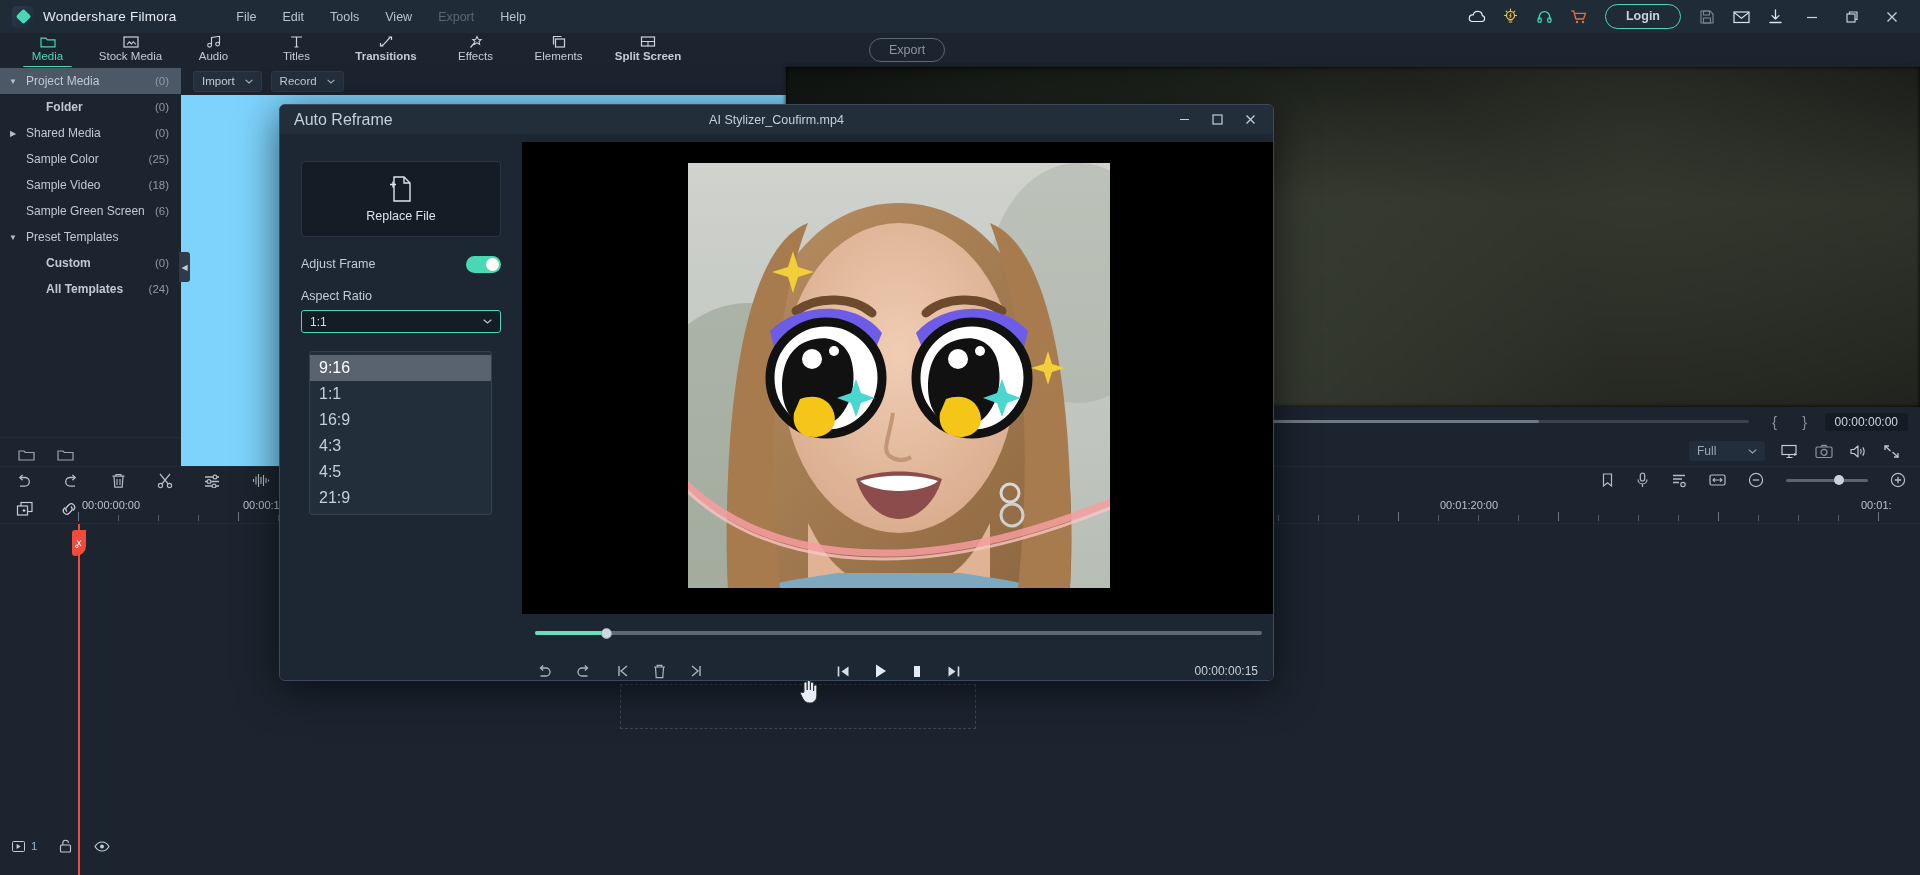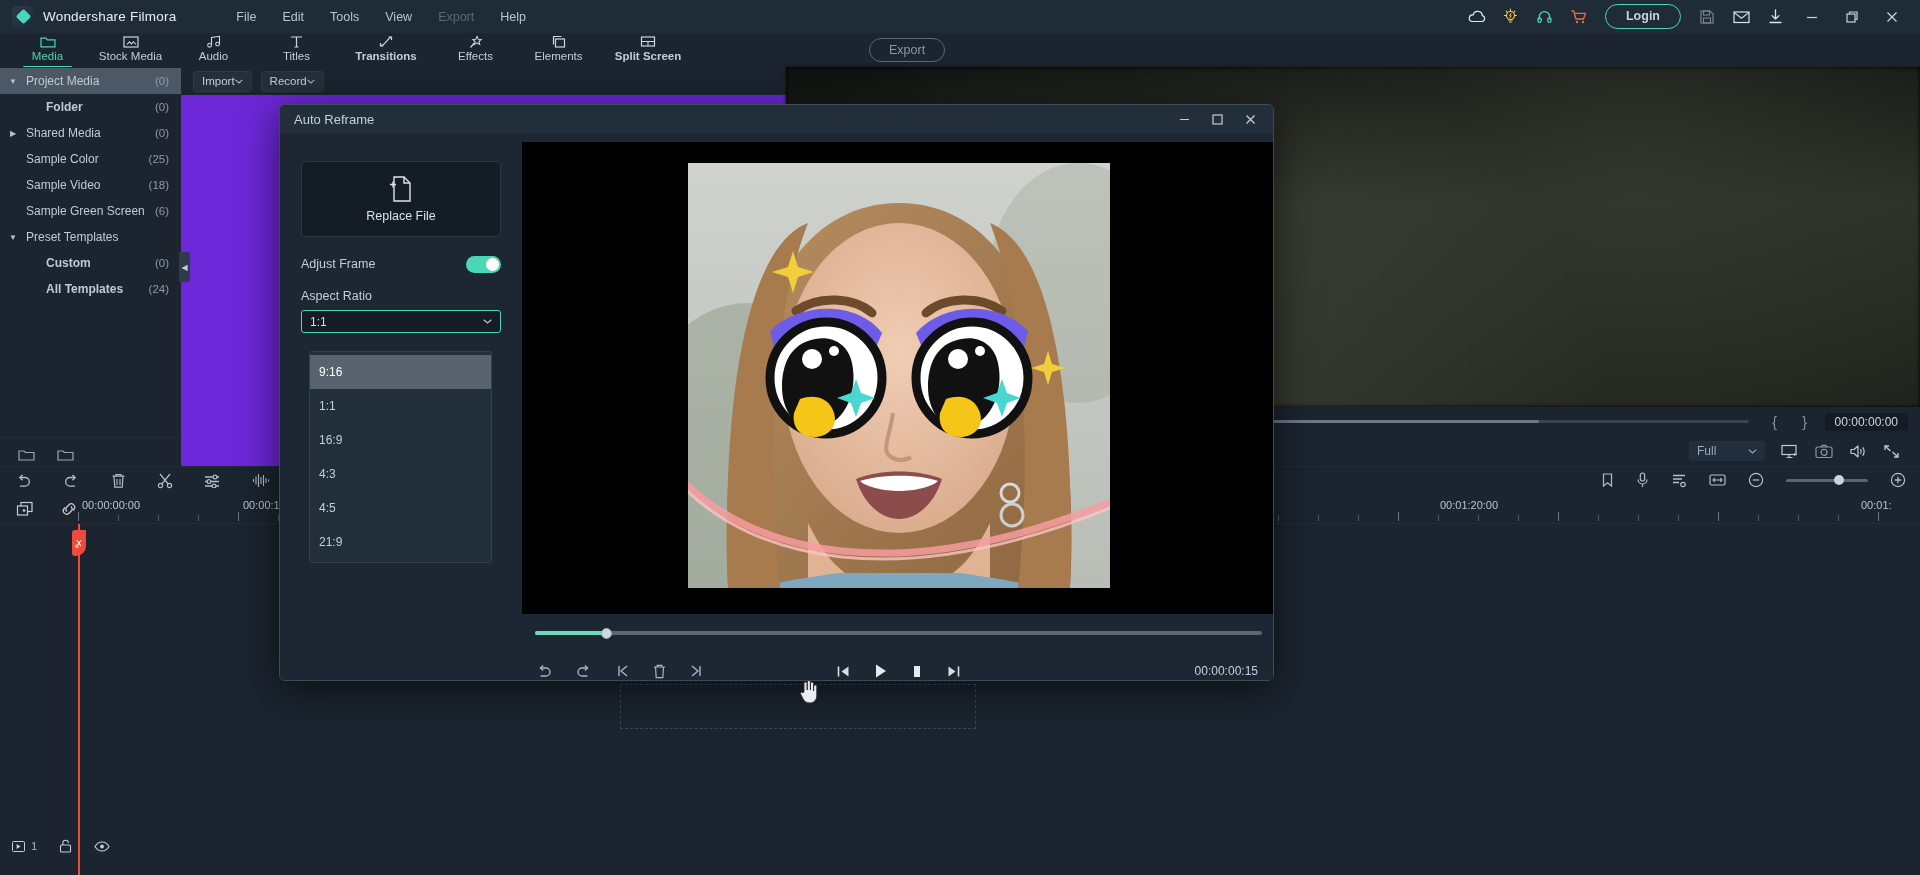--- a/index.html
+++ b/index.html
@@ -2,21 +2,21 @@
 <html><head>
 <meta charset="utf-8">
 <style>
   * { box-sizing: border-box; margin: 0; padding: 0; }
   html, body {
     width: 1920px; height: 875px;
     background: #1b2430;
     font-family: "Liberation Sans", sans-serif;
     overflow: hidden;
   }
-  .app { position: relative; width: 1920px; height: 875px; background: #6d28d9; }
+  .app { position: relative; width: 1920px; height: 875px; background: #7dd3fc; }
 
   
   .titlebar {
     position: absolute; top: 0; left: 0; width: 1920px; height: 33px;
     background: #202b38; display: flex; align-items: center;
   }
   .brand { display: flex; align-items: center; gap: 9px; padding-left: 12px; }
   .brand-logo {
     width: 22px; height: 22px; border-radius: 5px;
     background: linear-gradient(135deg,#2b3a4d,#1d2a38);
@@ -74,21 +74,21 @@
     color: #8b96a4; font-size: 12.5px;
   }
 
   
   .mediabar {
     position: absolute; top: 67px; left: 181px; width: 1739px; height: 28px;
     background: #1b242f; display: flex; align-items: center; gap: 9px; padding: 0 12px;
   }
   .drop-btn {
     height: 21px; background: #242f3d; border: 1px solid #2d3949; border-radius: 3px;
-    display: flex; align-items: center; padding: 0 8px;
+    display: flex; align-items: center; gap: 10px; padding: 0 8px;
     color: #c3ccd8; font-size: 11.5px;
   }
   .search-box {
     flex: 0 0 385px; height: 21px; background: #161d27; border: 1px solid #2a3543;
     border-radius: 3px; display: flex; align-items: center; gap: 7px; padding: 0 8px;
   }
   .search-box input {
     background: transparent; border: none; outline: none; color: #cfd8e2;
     font-size: 11.5px; font-family: inherit; width: 100%;
   }
@@ -212,21 +212,21 @@
   
   .dialog {
     position: absolute; left: 279px; top: 104px; width: 995px; height: 577px;
     background: #1d2733; border: 1px solid #3c4a5a; border-radius: 6px;
     box-shadow: 0 8px 40px rgba(0,0,0,.6); overflow: hidden;
   }
   .dlg-header {
     position: relative; height: 29px; background: #232e3b;
     display: flex; align-items: center; padding: 0 6px 0 14px;
   }
-  .dlg-header .dtitle-left { color: #c6d0dc; font-size: 13px; }
+  .dlg-header .dtitle-left { color: #c6d0dc; font-size: 16px; }
   .dlg-header .dtitle-center {
     position: absolute; left: 0; right: 0; text-align: center;
     color: #c6d0dc; font-size: 12.5px; pointer-events: none;
   }
   .dlg-win {
     position: relative; margin-left: auto; display: flex; align-items: center; z-index: 2;
   }
   .dlg-win div { width: 33px; height: 29px; display: flex; align-items: center; justify-content: center; }
 
   .dlg-body { position: absolute; top: 37px; left: 0; width: 995px; height: 548px; }
@@ -254,22 +254,22 @@
     margin-top: 7px; height: 23px; background: #141c26; border: 1px solid #4ad7b5;
     border-radius: 3px; display: flex; align-items: center; justify-content: space-between;
     padding: 0 8px; color: #d5dde7; font-size: 12px;
   }
   .select-menu {
     position: absolute; left: 29px; top: 209px; width: 183px;
     background: #232e3b; border: 1px solid #33404f; border-radius: 3px; padding: 3px 0;
     z-index: 5;
   }
   .select-menu .opt {
-    height: 34px; display: flex; align-items: center; padding: 0 9px;
-    color: #c6cfdb; font-size: 12px;
+    height: 26px; display: flex; align-items: center; padding: 0 9px;
+    color: #c6cfdb; font-size: 16px;
   }
   .select-menu .opt.hl { background: #58636f; color: #ffffff; }
 
   .dlg-right {
     position: absolute; left: 242px; top: 0; width: 753px; height: 548px; background: #000;
   }
   .video-stage {
     position: absolute; top: 15px; left: 0; width: 753px; height: 437px;
     background: #000; display: flex; align-items: center; justify-content: center;
   }
@@ -792,20 +792,21 @@
             <path d="M1 5.5C3 2 5.5 1 8 1s5 1 7 4.5C13 9 10.5 10 8 10S3 9 1 5.5z" fill="none" stroke="#c3ccd8" stroke-width="1.1"></path>
             <circle cx="8" cy="5.5" r="1.9" fill="#c3ccd8"></circle>
           </svg>
       </div>
     </div>
   </div>
 
   <div class="dialog">
     <div class="dlg-header">
       <div class="dtitle-left">Auto Reframe</div>
+      <div class="dtitle-center">AI Stylizer_Coufirm.mp4</div>
       <div class="dlg-win">
         <div>
           <svg width="13" height="13" viewBox="0 0 13 13">
               <path d="M2 6.5h9" stroke="#c4cdd9" stroke-width="1.2"></path>
             </svg>
         </div>
         <div>
           <svg width="13" height="13" viewBox="0 0 13 13">
               <rect x="2" y="2" width="9" height="9" fill="none" stroke="#c4cdd9" stroke-width="1.2"></rect>
             </svg>

